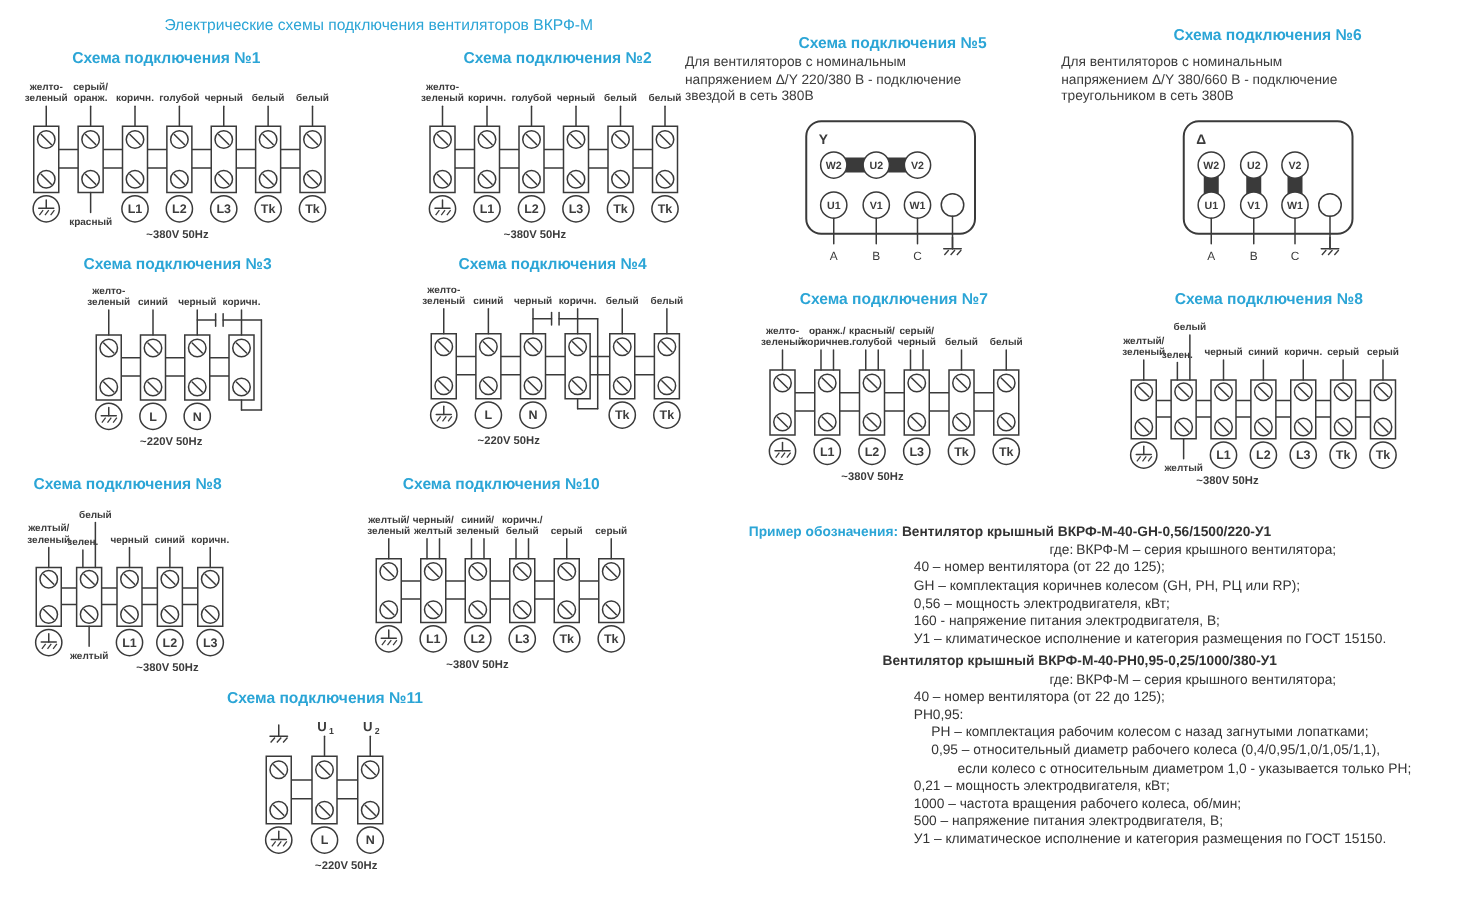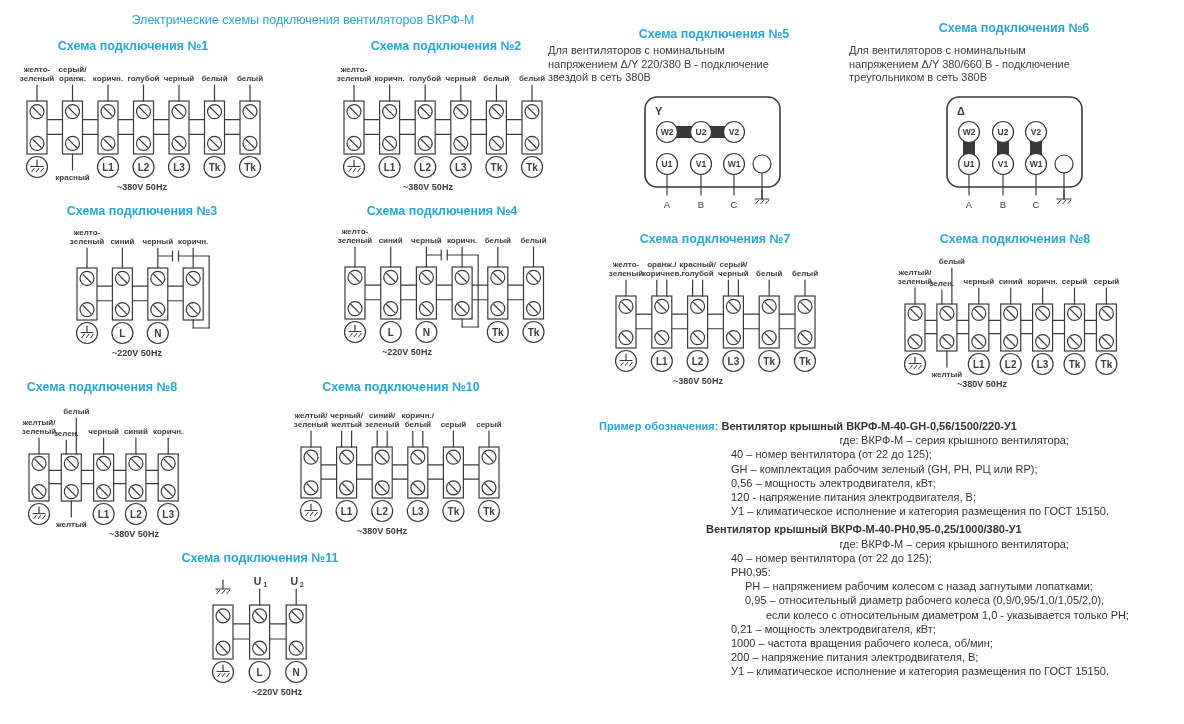--- a/index.html
+++ b/index.html
@@ -988,31 +988,31 @@
   </svg>
 
 <div class="example">
   <div class="ex-head">
     <span class="accent bold">Пример обозначения:</span>
     <span class="bold">Вентилятор крышный ВКРФ-М-40-GH-0,56/1500/220-У1</span>
   </div>
   <div id="ex-lines-0">
       <div class="ex-li i0 has-p"><span class="ex-where">где:</span><span>ВКРФ-М – серия крышного вентилятора;</span></div>
       <div class="ex-li i0"><span>40 – номер вентилятора (от 22 до 125);</span></div>
-      <div class="ex-li i0"><span>GH – комплектация рабочим зеленый (GH, PH, РЦ или RP);</span></div>
+      <div class="ex-li i0"><span>GH – комплектация коричнев колесом (GH, PH, РЦ или RP);</span></div>
       <div class="ex-li i0"><span>0,56 – мощность электродвигателя, кВт;</span></div>
-      <div class="ex-li i0"><span>120 - напряжение питания электродвигателя, В;</span></div>
+      <div class="ex-li i0"><span>160 - напряжение питания электродвигателя, В;</span></div>
       <div class="ex-li i0"><span>У1 – климатическое исполнение и категория размещения по ГОСТ 15150.</span></div>
     </div>
   <div class="ex-title">Вентилятор крышный ВКРФ-М-40-РН0,95-0,25/1000/380-У1</div>
   <div id="ex-lines-1">
       <div class="ex-li i0 has-p"><span class="ex-where">где:</span><span>ВКРФ-М – серия крышного вентилятора;</span></div>
       <div class="ex-li i0"><span>40 – номер вентилятора (от 22 до 125);</span></div>
       <div class="ex-li i0"><span>РН0,95:</span></div>
-      <div class="ex-li i1"><span>РН – напряжением рабочим колесом с назад загнутыми лопатками;</span></div>
-      <div class="ex-li i1"><span>0,95 – относительный диаметр рабочего колеса (0,9/0,95/1,0/1,05/2,0),</span></div>
+      <div class="ex-li i1"><span>РН – комплектация рабочим колесом с назад загнутыми лопатками;</span></div>
+      <div class="ex-li i1"><span>0,95 – относительный диаметр рабочего колеса (0,4/0,95/1,0/1,05/1,1),</span></div>
       <div class="ex-li i2"><span>если колесо с относительным диаметром 1,0 - указывается только РН;</span></div>
       <div class="ex-li i0"><span>0,21 – мощность электродвигателя, кВт;</span></div>
       <div class="ex-li i0"><span>1000 – частота вращения рабочего колеса, об/мин;</span></div>
-      <div class="ex-li i0"><span>200 – напряжение питания электродвигателя, В;</span></div>
+      <div class="ex-li i0"><span>500 – напряжение питания электродвигателя, В;</span></div>
       <div class="ex-li i0"><span>У1 – климатическое исполнение и категория размещения по ГОСТ 15150.</span></div>
     </div>
 </div>
 
 </body></html>

